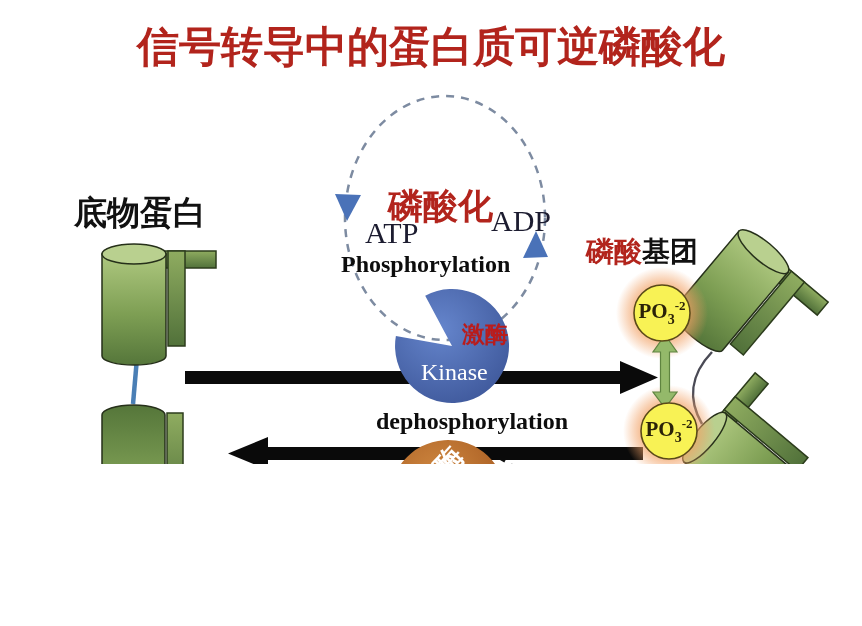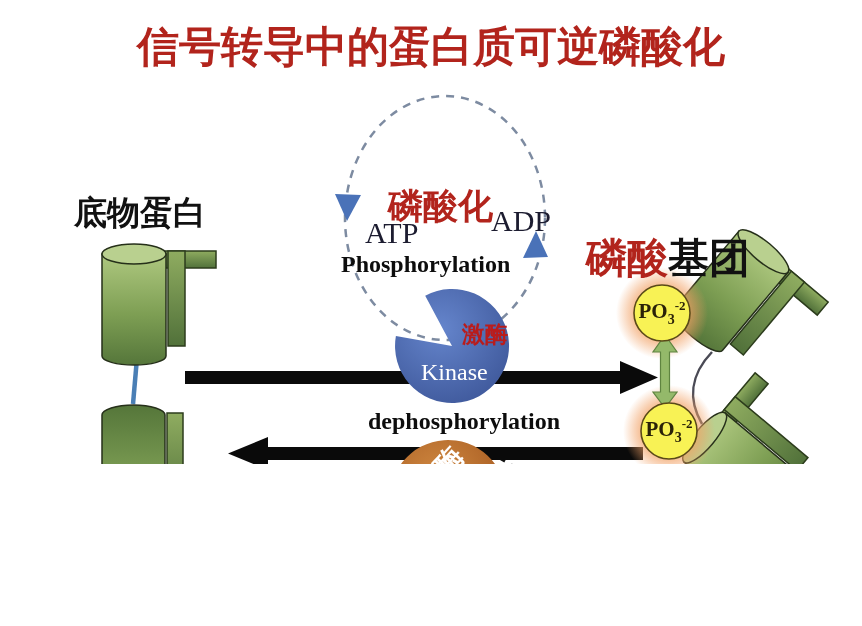--- a/index.html
+++ b/index.html
@@ -5,27 +5,27 @@
   html,body{margin:0;padding:0;background:#ffffff;}
   #stage{position:relative;width:862px;height:464px;background:#ffffff;overflow:hidden;
          font-family:"Liberation Sans", sans-serif;}
   #shapes{position:absolute;left:0;top:0;}
   .txt{position:absolute;white-space:nowrap;line-height:1;}
   .sans-bold{font-family:"Liberation Sans", sans-serif;font-weight:bold;}
   .serif{font-family:"Liberation Serif", serif;}
   .title{left:50%;top:26px;transform:translateX(-50%);font-size:42px;font-weight:bold;
          color:#B2241C;letter-spacing:0px;}
   .substrate{left:74px;top:196px;font-size:33px;color:#111;text-align:center;}
-  .pgroup{left:586px;top:238px;font-size:41px;}
+  .pgroup{left:586px;top:238px;font-size:28px;}
   .pgroup .red{color:#B2241C;} .pgroup .blk{color:#111;}
   .phos-cn{left:388px;top:188px;font-size:35px;color:#B2241C;}
   .atp{left:317px;top:218px;font-size:30px;color:#1c1c30;margin-left:48px;}
   .adp{left:491px;top:206px;font-size:30px;color:#1c1c30;}
   .phos-en{left:341px;top:252px;font-size:24px;font-weight:bold;color:#0d0d0d;}
-  .dephos-en{left:368px;top:409px;font-size:24px;font-weight:bold;color:#0d0d0d;}
+  .dephos-en{left:376px;top:409px;font-size:24px;font-weight:bold;color:#0d0d0d;}
   .kinase-cn{left:441px;top:323px;font-size:23px;color:#b91c1c;margin-left:21px;}
   .kinase-en{left:421px;top:360px;font-size:24px;color:#fff;}
   .phosphatase-cn{left:430px;top:482px;transform:translate(-50%,-50%) rotate(-47deg);
                   font-size:28px;color:#fff;}
   .phosphatase-en{left:395px;top:508px;font-size:22px;color:#F3D7B6;}
   .pi{left:338px;top:551px;font-size:24px;color:#1c1c30;}
   .dephos-cn{left:379px;top:553px;font-size:37px;color:#B2241C;}
   .h2o{left:501px;top:549px;font-size:31px;color:#1c1c30;}
   .po3{font-size:21px;font-weight:bold;color:#2a2208;transform:translate(-50%,-50%);}
   .po3-top{left:662px;top:313px;}

